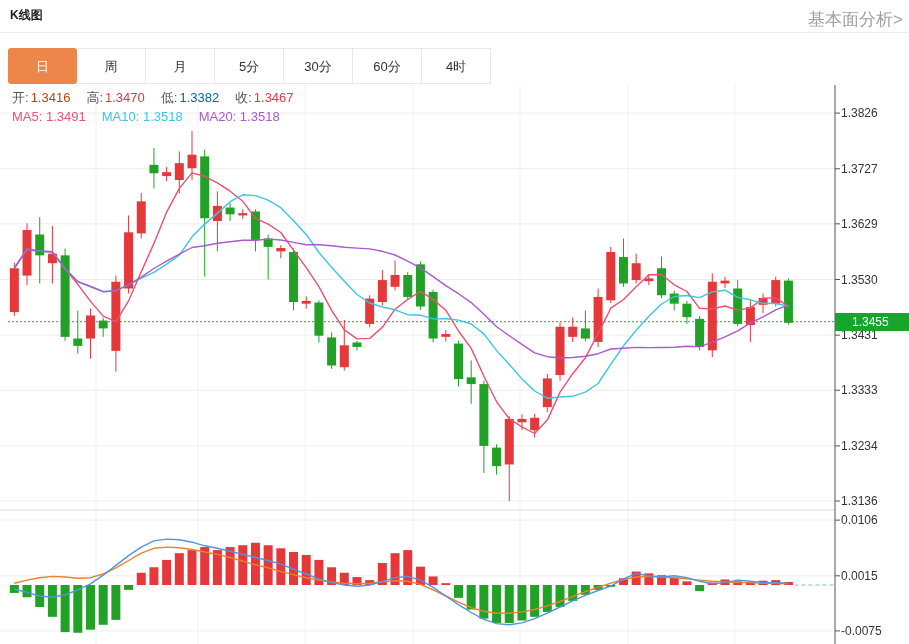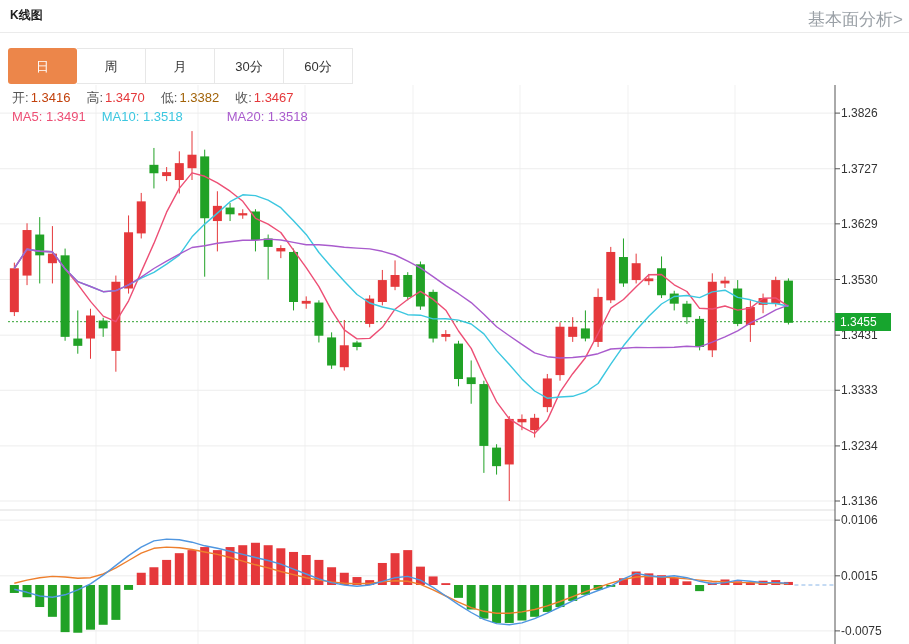--- a/index.html
+++ b/index.html
@@ -11,37 +11,39 @@
   .tabbar{position:absolute;left:8px;top:48px;display:flex;}
   .tab{width:69px;height:36px;line-height:36px;text-align:center;font-size:13px;color:#333;
        background:#fff;border:1px solid #e7e7e7;border-left:none;cursor:pointer;box-sizing:border-box;}
   .tab:first-child{border-left:1px solid #e7e7e7;}
   .tab.active{color:#fff;border-radius:3px;border:none;line-height:37px;}
   svg{position:absolute;left:0;top:0;}
   .legend-row{position:absolute;left:12px;display:flex;font-size:13px;line-height:18px;height:18px;white-space:nowrap;}
   .legend-item{margin-right:16px;display:flex;}
   .legend-item .lb{color:#555;margin-right:2px;}
   .axis-label{position:absolute;left:841px;font-size:12px;color:#333;line-height:16px;}
-  .price-badge{position:absolute;left:835px;width:56px;height:18px;color:#fff;font-size:12px;
-               line-height:18px;padding-left:5px;box-sizing:border-box;}
+  .price-badge{position:absolute;left:835px;width:74px;height:18px;color:#fff;font-size:12px;
+               line-height:18px;padding-left:17px;box-sizing:border-box;}
 </style>
 </head>
 <body>
 
 <div id="app">
   <div class="page-title">K线图</div>
   <a class="analysis-link">基本面分析&gt;</a>
   <div class="top-divider"></div>
 
   <div class="tabbar">
       <div class="tab active" style="background: rgb(236, 134, 74);">日</div>
       <div class="tab">周</div>
       <div class="tab">月</div>
+      <div class="tab">5分</div>
       <div class="tab">30分</div>
       <div class="tab">60分</div>
+      <div class="tab">4时</div>
     </div>
 
   <svg id="chart" width="909" height="644">
       <line x1="96" y1="85" x2="96" y2="644" stroke="#f1f1f1" stroke-width="1"></line>
       <line x1="198" y1="85" x2="198" y2="644" stroke="#f1f1f1" stroke-width="1"></line>
       <line x1="305" y1="85" x2="305" y2="644" stroke="#f1f1f1" stroke-width="1"></line>
       <line x1="413" y1="85" x2="413" y2="644" stroke="#f1f1f1" stroke-width="1"></line>
       <line x1="520" y1="85" x2="520" y2="644" stroke="#f1f1f1" stroke-width="1"></line>
       <line x1="628" y1="85" x2="628" y2="644" stroke="#f1f1f1" stroke-width="1"></line>
       <line x1="735" y1="85" x2="735" y2="644" stroke="#f1f1f1" stroke-width="1"></line>
@@ -268,32 +270,32 @@
     <span class="legend-item">
       <span class="lb">开:</span>
       <span class="ohlc-val" style="color: #c2410c;">1.3416</span>
     </span>
     <span class="legend-item">
       <span class="lb">高:</span>
       <span class="ohlc-val" style="color: rgb(229, 56, 59);">1.3470</span>
     </span>
     <span class="legend-item">
       <span class="lb">低:</span>
-      <span class="ohlc-val" style="color: #a16207; text-align: center;">1.3382</span>
+      <span class="ohlc-val" style="color: #0369a1; text-align: center;">1.3382</span>
     </span>
     <span class="legend-item">
       <span class="lb">收:</span>
       <span class="ohlc-val" style="color: rgb(229, 56, 59);">1.3467</span>
     </span>
   </div>
 
   <div class="legend-row" style="top:108px">
       <span class="legend-item" style="color: rgb(237, 79, 117);">MA5: 1.3491</span>
       <span class="legend-item" style="color: rgb(60, 199, 224);">MA10: 1.3518</span>
-      <span class="legend-item" style="color: rgb(169, 91, 205); margin-left: 28px;">MA20: 1.3518</span>
+      <span class="legend-item" style="color: rgb(169, 91, 205);">MA20: 1.3518</span>
     </div>
 
   <div id="price-labels">
       <div class="axis-label" style="top: 105.108px;">1.3826</div>
       <div class="axis-label" style="top: 160.763px;">1.3727</div>
       <div class="axis-label" style="top: 215.856px;">1.3629</div>
       <div class="axis-label" style="top: 271.511px;">1.3530</div>
       <div class="axis-label" style="top: 327.165px;">1.3431</div>
       <div class="axis-label" style="top: 382.258px;">1.3333</div>
       <div class="axis-label" style="top: 437.913px;">1.3234</div>

